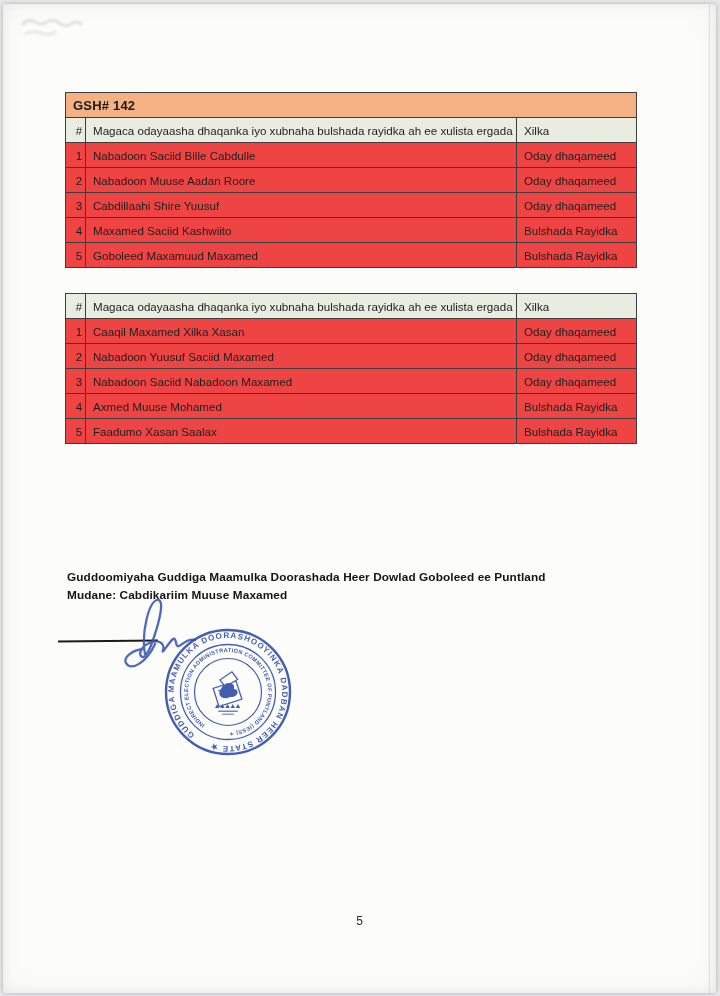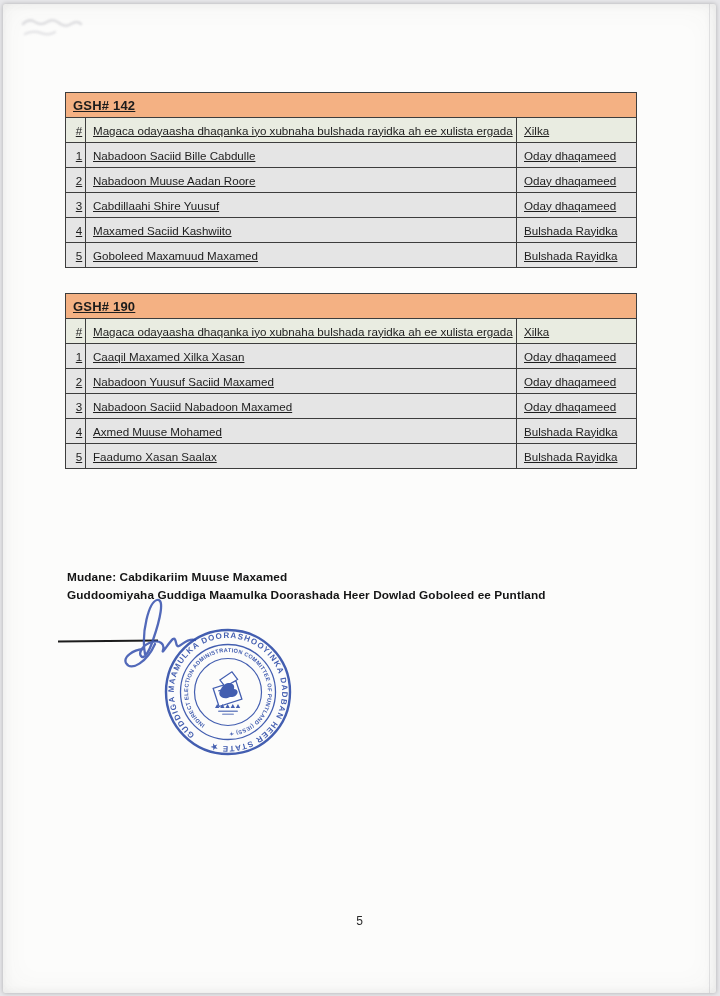--- a/index.html
+++ b/index.html
@@ -24,23 +24,22 @@
   .smudge{
     position:absolute;left:16px;top:8px;width:120px;height:30px;
     filter:blur(1.2px);opacity:.6;
   }
 
   
   table.doc-table{
     position:absolute;left:62px;width:571px;
     border-collapse:collapse;table-layout:fixed;
     font-size:11.6px;color:#1e1e1e;
-    background:#e5e5e5;
+    background:#ef4444;
     border:1.5px solid #3a3a3a;
-    text-decoration:underline;
   }
   .t1{top:88px;}
   .t2{top:289px;}
   table.doc-table td{
     border:1px solid #3d3d3d;
     height:24px;
     padding:0 0 0 7px;
     overflow:hidden;white-space:nowrap;
   }
   td.title-cell{
@@ -129,23 +128,20 @@
       </tbody>
   </table>
 
   <table class="doc-table t2">
     <colgroup>
         <col style="width:20px">
         <col style="width:431px">
         <col style="width:120px">
       </colgroup>
     <tbody>
-      <tr>
-        <td class="title-cell" colspan="3">GSH# 190</td>
-      </tr>
       <tr class="head-row">
         <td class="col-num">#</td>
         <td>Magaca odayaasha dhaqanka iyo xubnaha bulshada rayidka ah ee xulista ergada</td>
         <td>Xilka</td>
       </tr>
     </tbody>
     <tbody>
         <tr>
           <td class="col-num">1</td>
           <td class="col-name">Caaqil Maxamed Xilka Xasan</td>
@@ -168,22 +164,22 @@
         </tr>
         <tr>
           <td class="col-num">5</td>
           <td class="col-name">Faadumo Xasan Saalax</td>
           <td class="col-role">Bulshada Rayidka</td>
         </tr>
       </tbody>
   </table>
 
   <div class="sig-block">
+    <div>Guddoomiyaha Guddiga Maamulka Doorashada Heer Dowlad Goboleed ee Puntland</div>
     <div>Mudane: Cabdikariim Muuse Maxamed</div>
-    <div>Guddoomiyaha Guddiga Maamulka Doorashada Heer Dowlad Goboleed ee Puntland</div>
   </div>
 
   <div class="sig-line"></div>
 
   <svg class="sig-scribble" width="110" height="84" viewBox="0 0 110 84">
     <g fill="none" stroke="#3b55b0" stroke-width="2.3" stroke-linecap="round" stroke-linejoin="round" opacity=".88">
       <path d="M30 62 C 26 40 34 10 42 8 C 50 6 45 28 38 48 C 34 60 29 68 26 64 C 23 60 29 52 37 50 C 45 48 50 52 48 58 C 46 64 54 50 58 47 C 62 45 60 56 64 54 C 68 52 73 46 80 48"></path>
       <path d="M40 52 C 32 70 16 80 11 71 C 8 65 18 58 28 57"></path>
     </g>
   </svg>

